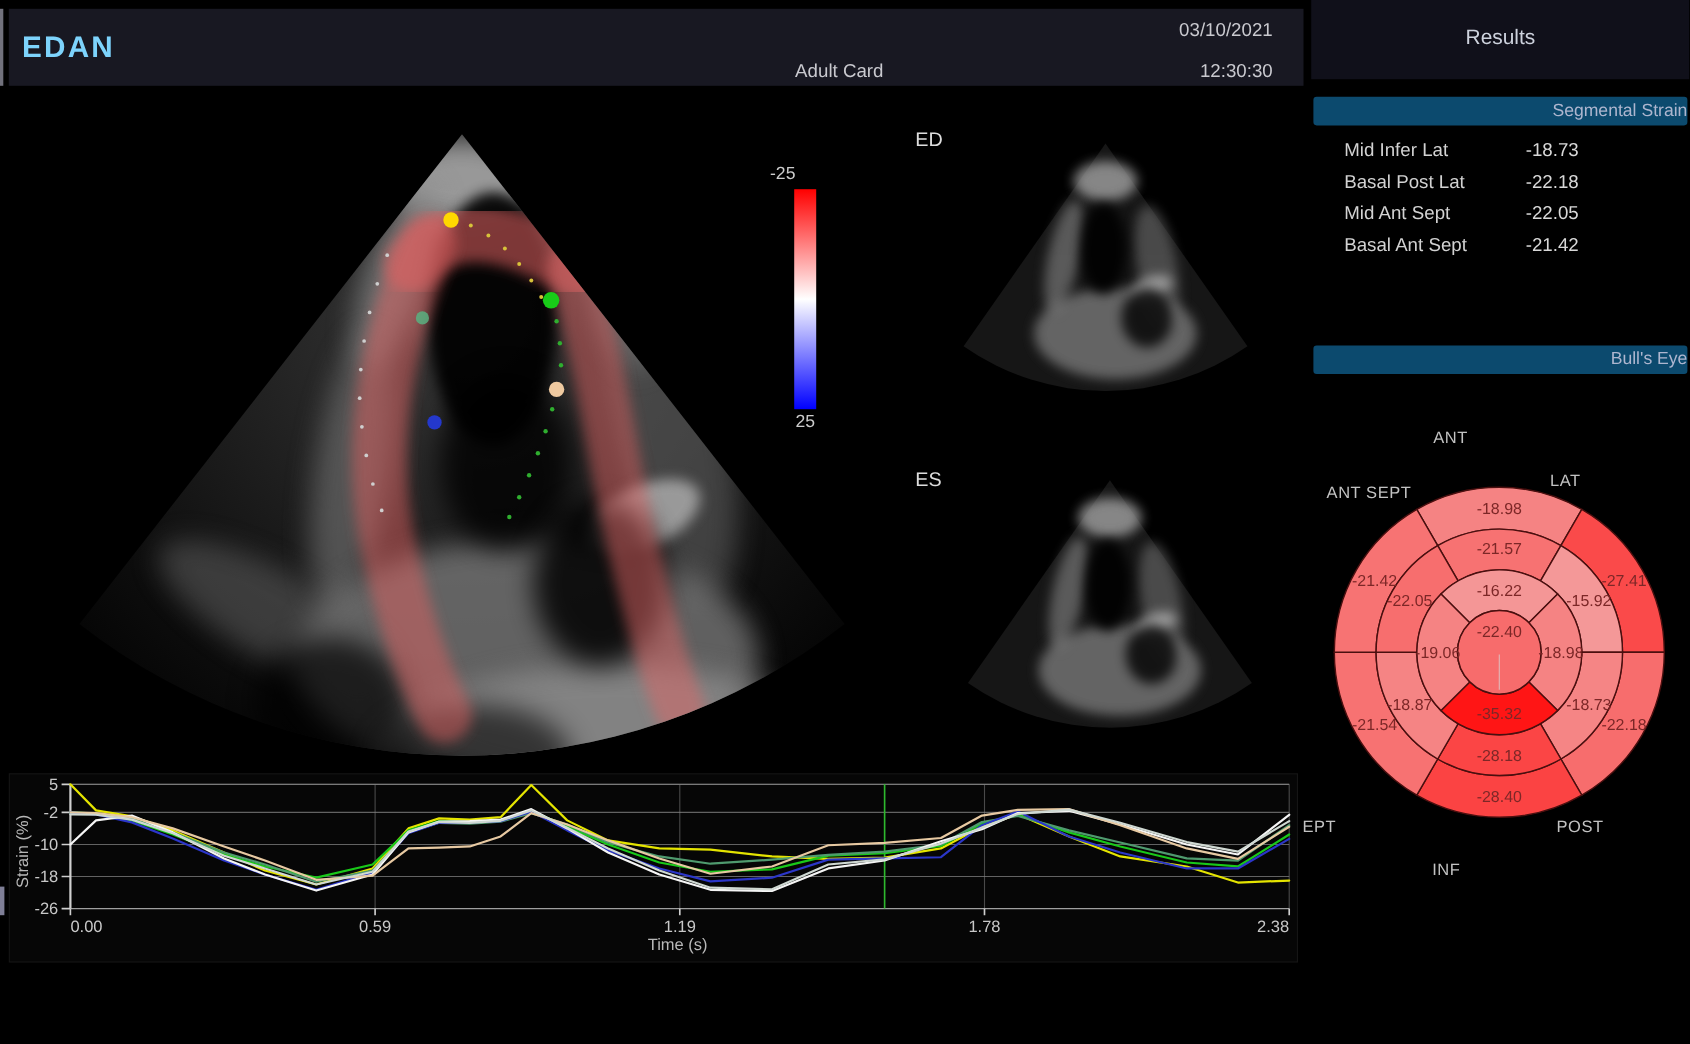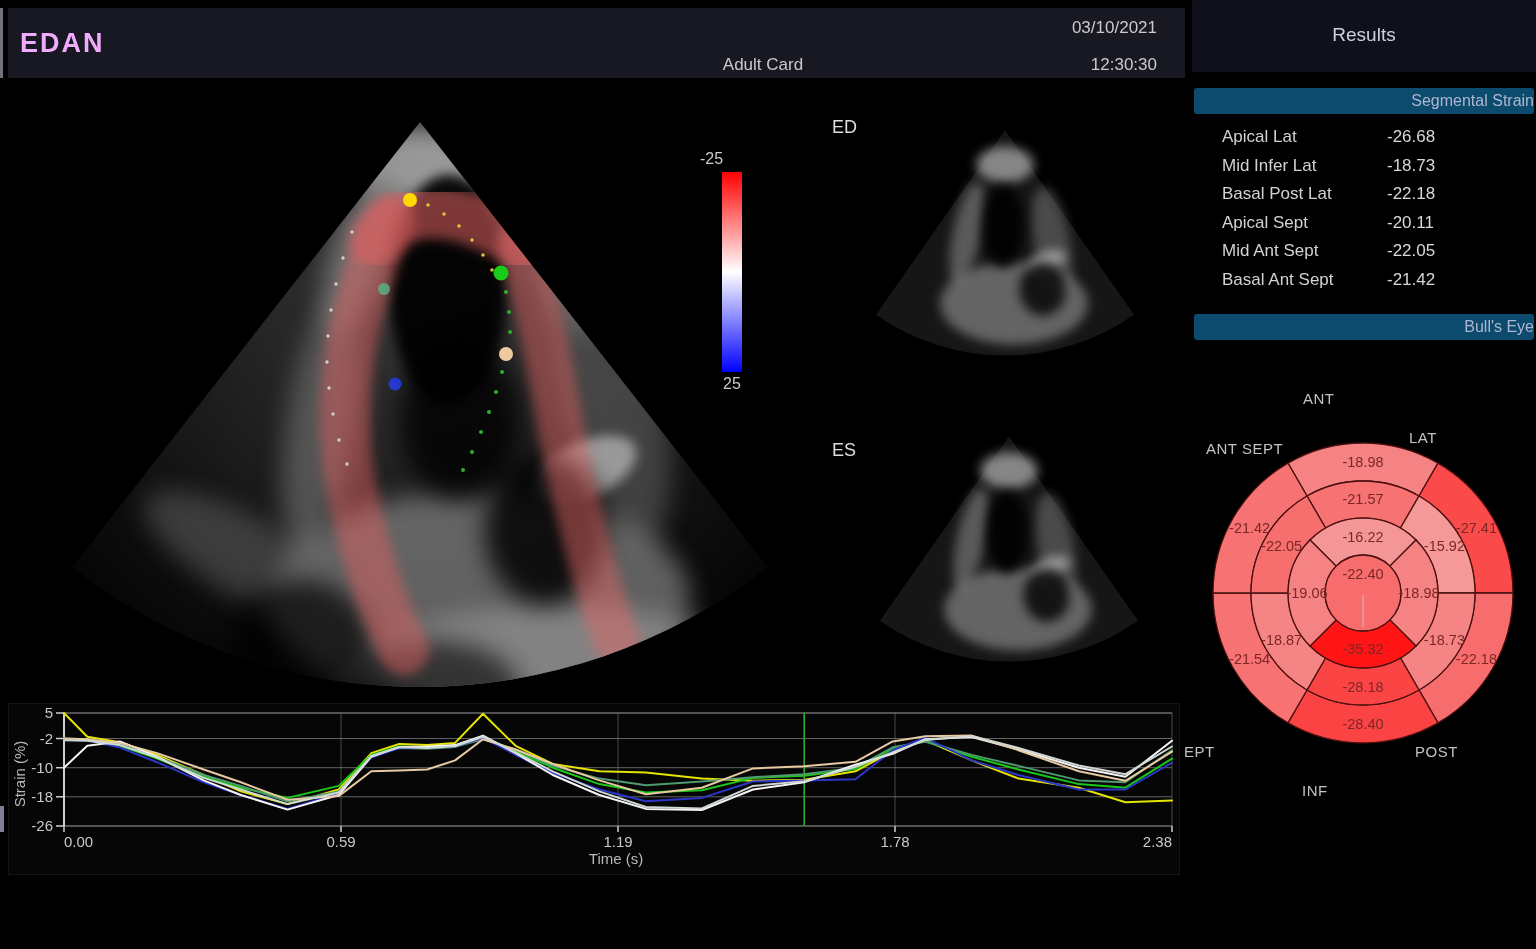--- a/index.html
+++ b/index.html
@@ -1,21 +1,21 @@
 <!DOCTYPE html>
 <html><head>
 <meta charset="utf-8">
 <style>
   html,body{margin:0;padding:0;background:#000;}
   .screen{position:relative;width:1536px;height:949px;background:#000;overflow:hidden;
           font-family:"Liberation Sans", sans-serif;color:#ccc;}
   
   .topbar{position:absolute;left:8px;top:8px;width:1177px;height:70px;background:#181822;}
   .topbar-edge{position:absolute;left:0;top:8px;width:3px;height:70px;background:#71717c;}
-  .brand{position:absolute;left:12px;top:20px;font-size:27px;font-weight:800;color:#f0abfc;
+  .brand{position:absolute;left:12px;top:20px;font-size:27px;font-weight:800;color:#7dd3fc;
          letter-spacing:2px;text-align:center;}
   .tb-center{position:absolute;left:560px;top:0;width:390px;height:70px;text-align:center;}
   .tb-right{position:absolute;right:28px;top:0;width:200px;height:70px;text-align:right;}
   .tb-row1{position:absolute;top:10px;width:100%;font-size:17px;color:#c9c9cf;}
   .tb-row2{position:absolute;top:47px;width:100%;font-size:17px;color:#c9c9cf;}
   
   .left-artifact{position:absolute;left:0;top:806px;width:4px;height:26px;background:#7e7e96;}
   
   .us-main{position:absolute;left:8px;top:80px;width:1180px;height:625px;}
   .colorbar{position:absolute;left:722px;top:172px;width:20px;height:200px;
@@ -162,21 +162,21 @@
   </svg>
 
   <div class="cb-top">-25</div>
   <div class="colorbar"></div>
   <div class="cb-bottom">25</div>
 
   <div class="thumb-label" style="left:832px;top:117px">ED</div>
   <svg class="thumb" style="left:870px;top:112px" width="270" height="262">
       <use href="#miniFan" width="270" height="262"></use>
     </svg>
-  <div class="thumb-label" style="left:832px;top:440px">ES</div>
+  <div class="thumb-label" style="left:832px;top:426px">ES</div>
   <svg class="thumb" style="left:874px;top:418px" width="270" height="262">
       <use href="#miniFan" width="270" height="262"></use>
     </svg>
 
   <div class="chart-panel">
     <svg id="chart-svg" width="1170" height="170" viewBox="0 0 1170 170">
         <line x1="55" y1="9.0" x2="1163" y2="9.0" stroke="#a8a8a8" stroke-width="1" opacity="0.95"></line>
         <line x1="55" y1="34.5" x2="1163" y2="34.5" stroke="#8a8a8a" stroke-width="1" opacity="0.7"></line>
         <line x1="55" y1="63.7" x2="1163" y2="63.7" stroke="#8a8a8a" stroke-width="1" opacity="0.7"></line>
         <line x1="55" y1="92.8" x2="1163" y2="92.8" stroke="#8a8a8a" stroke-width="1" opacity="0.7"></line>
@@ -218,34 +218,26 @@
         <text x="607" y="160" font-size="15" fill="#b8b8b8" text-anchor="middle">Time (s)</text>
       </svg>
   </div>
 
   <div class="rp-header">
     <div class="rp-title">Results</div>
   </div>
   <div class="section-bar sec-ss">Segmental Strain</div>
   <div class="ss-table" id="ss-table">
       <div class="ss-row">
-        <span class="ss-label">Apical Lat</span>
-        <span class="ss-value">-26.68</span>
-      </div>
-      <div class="ss-row">
         <span class="ss-label">Mid Infer Lat</span>
         <span class="ss-value">-18.73</span>
       </div>
       <div class="ss-row">
         <span class="ss-label">Basal Post Lat</span>
         <span class="ss-value">-22.18</span>
-      </div>
-      <div class="ss-row">
-        <span class="ss-label">Apical Sept</span>
-        <span class="ss-value">-20.11</span>
       </div>
       <div class="ss-row">
         <span class="ss-label">Mid Ant Sept</span>
         <span class="ss-value">-22.05</span>
       </div>
       <div class="ss-row">
         <span class="ss-label">Basal Ant Sept</span>
         <span class="ss-value">-21.42</span>
       </div>
     </div>

